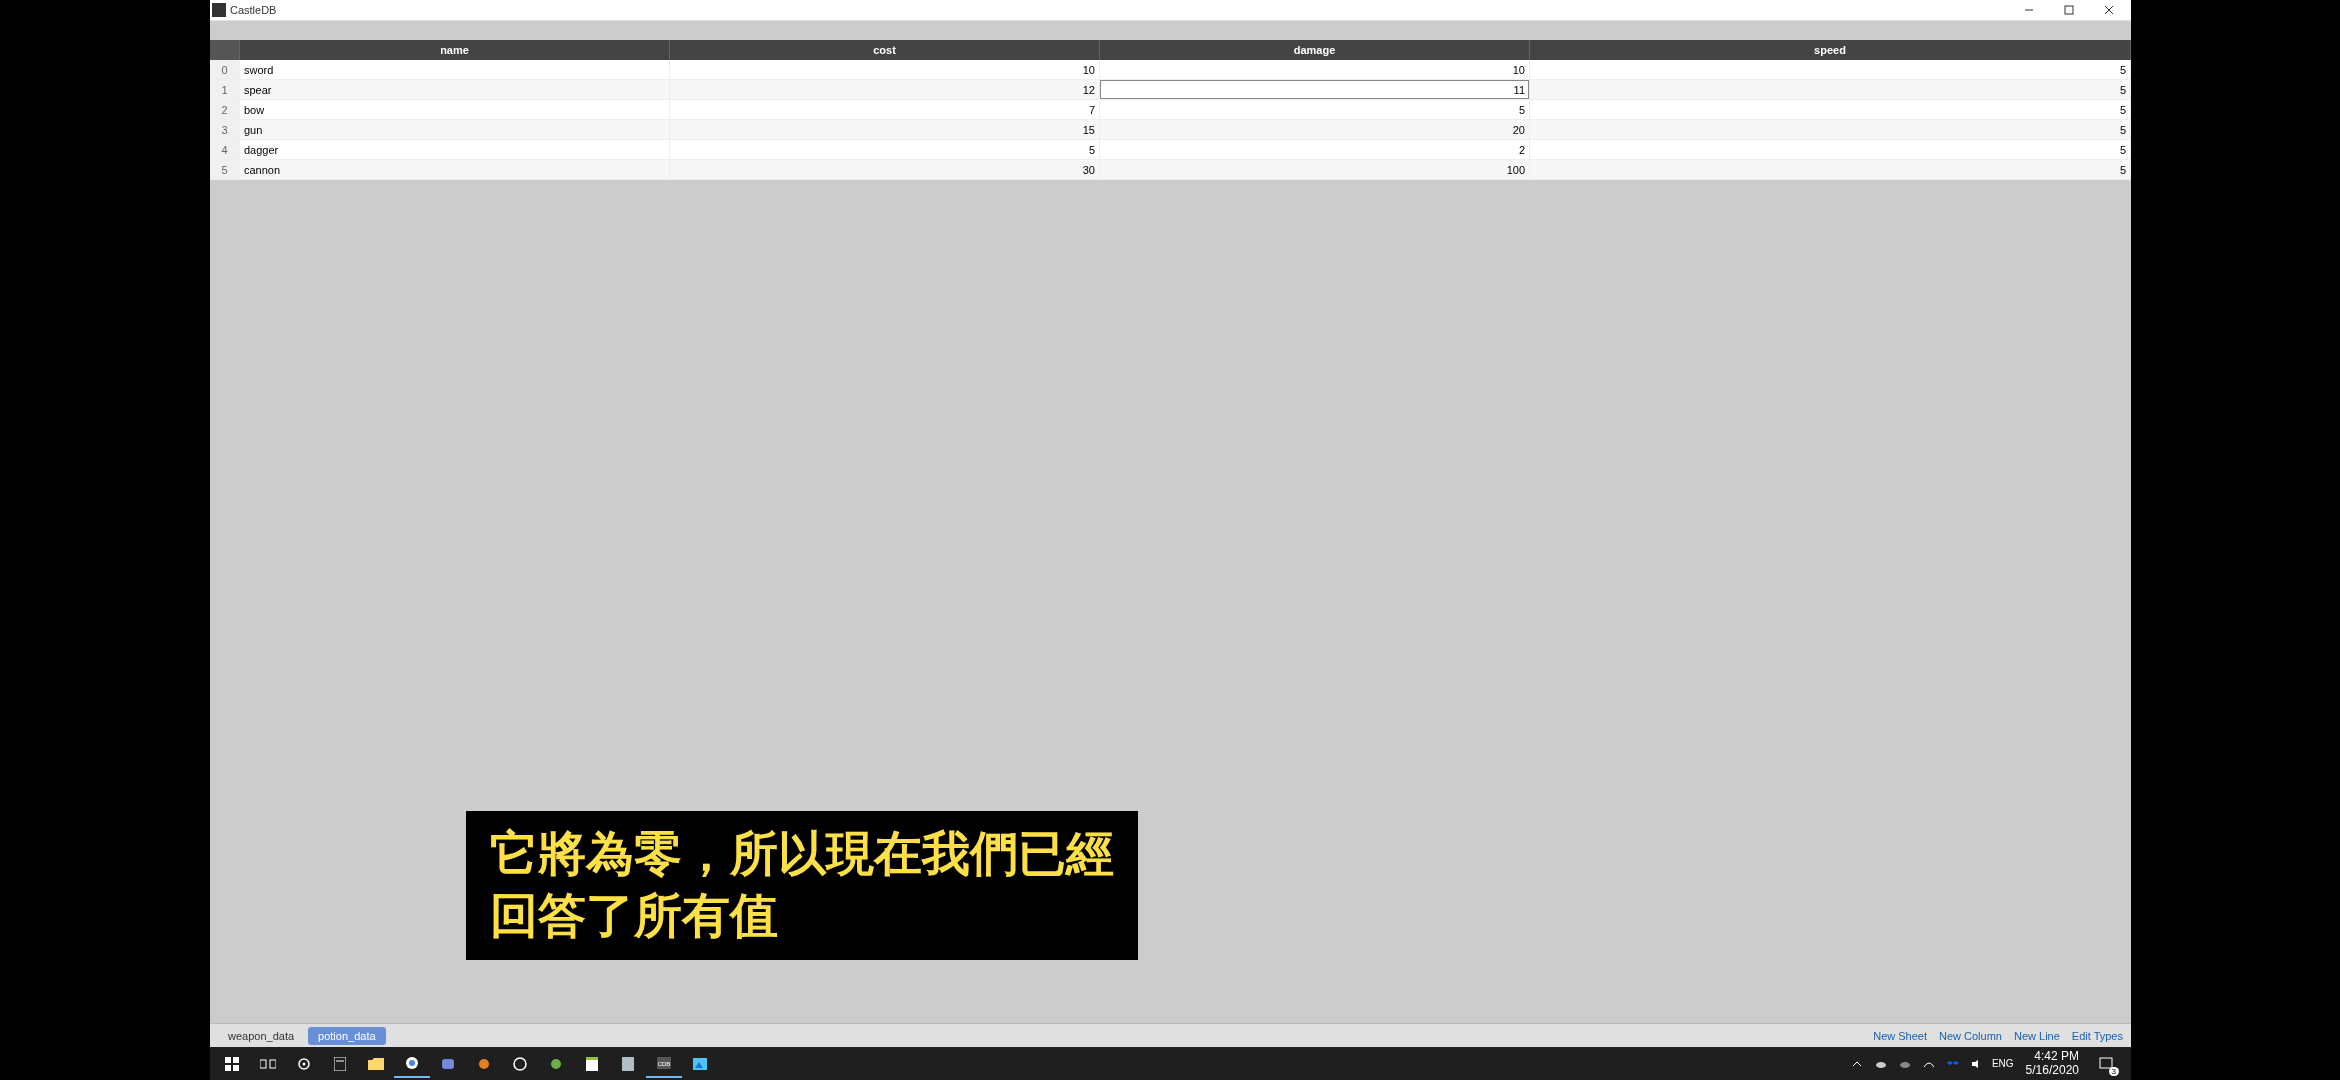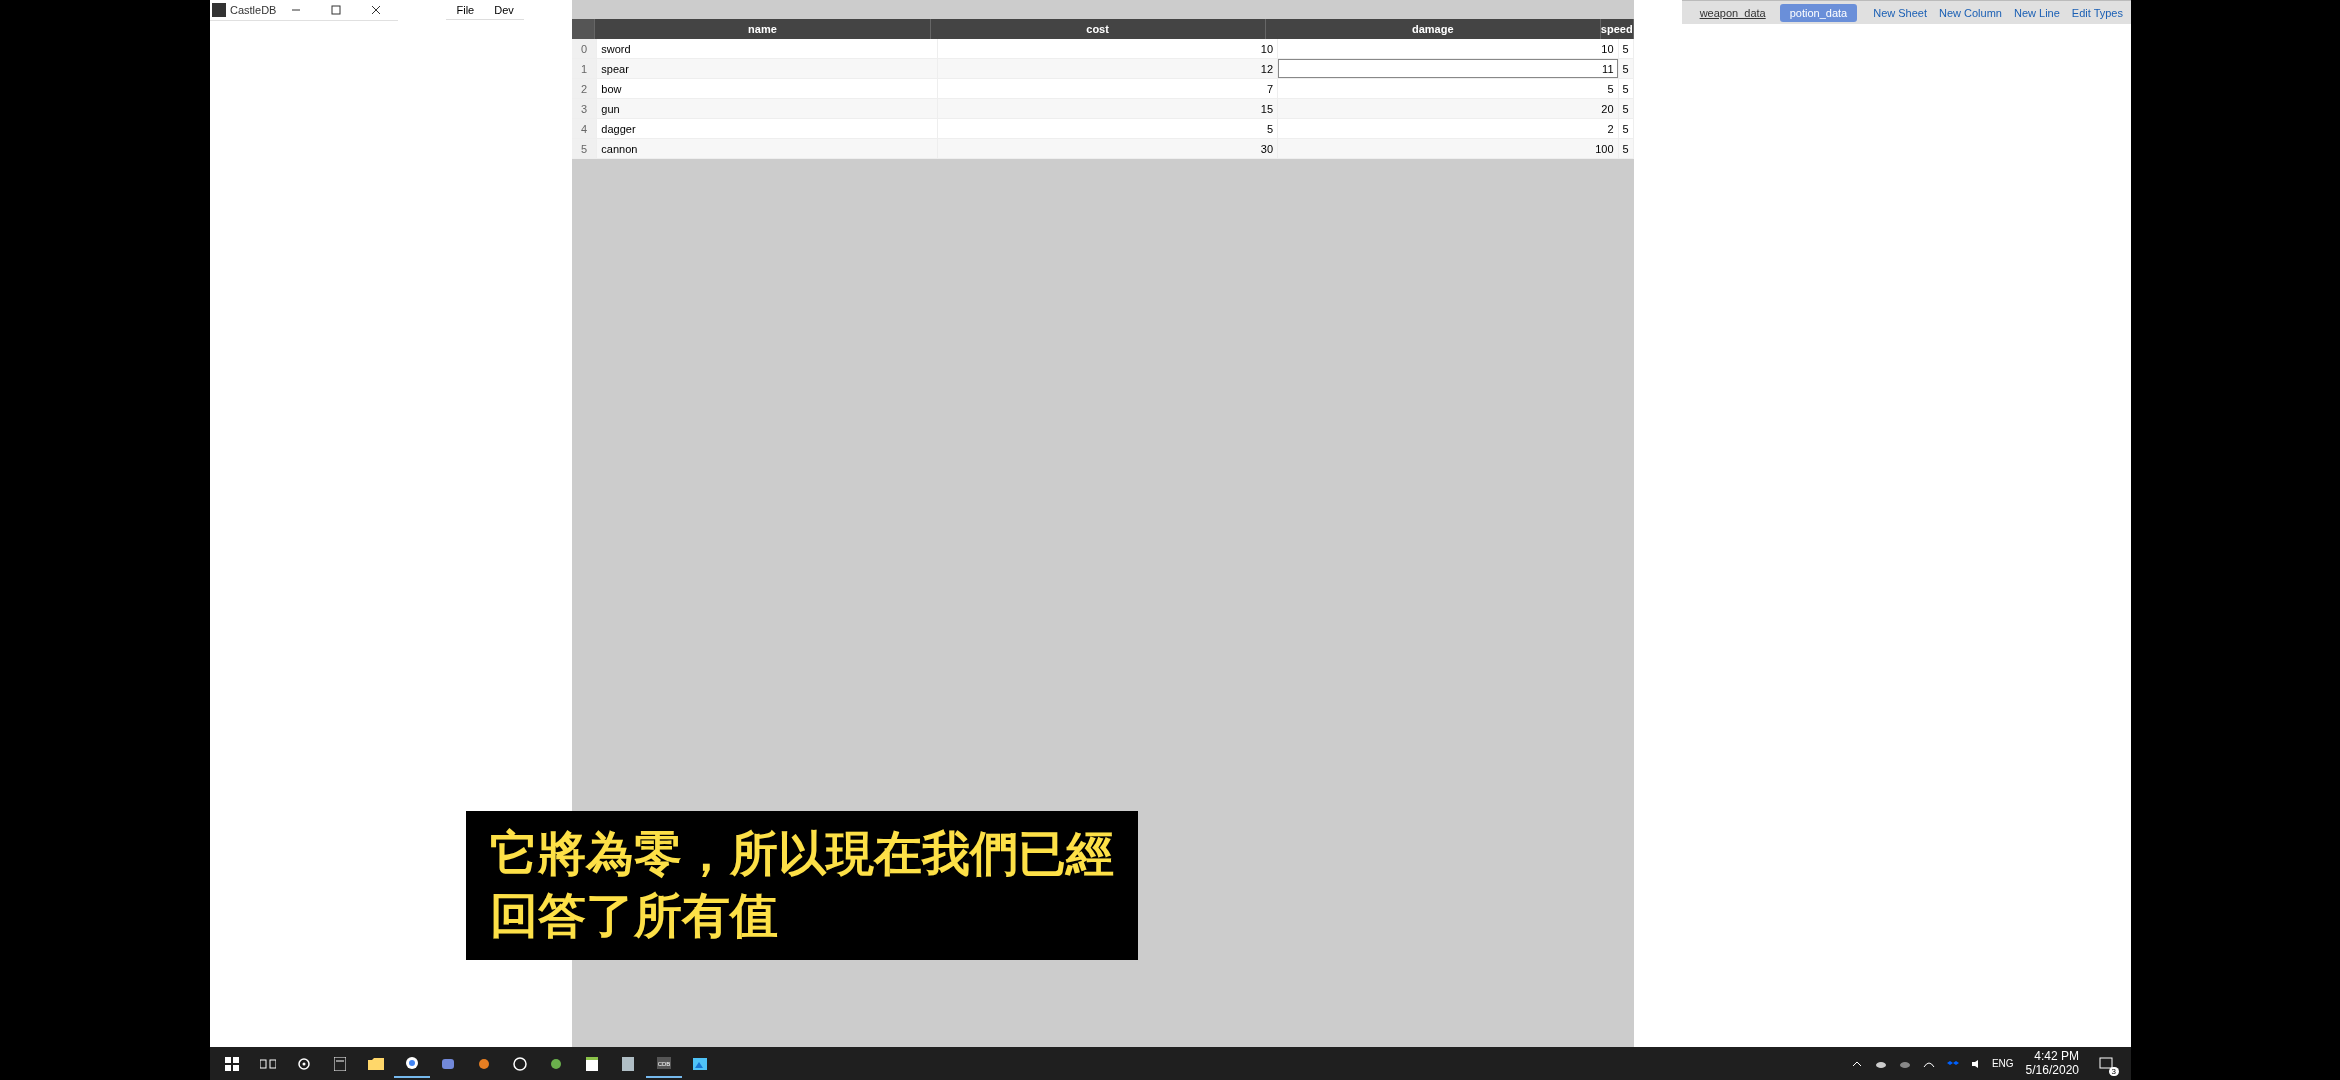--- a/index.html
+++ b/index.html
@@ -1,17 +1,17 @@
 <!DOCTYPE html>
 <html><head>
 <meta charset="utf-8">
 <style>
 * { margin: 0; padding: 0; box-sizing: border-box; font-family: Tahoma, Arial, sans-serif; }
 body { background: #000; width: 2340px; height: 1080px; overflow: hidden; position: relative; }
-.app-window { position: absolute; left: 210px; top: 0; width: 1921px; height: 1047px; background: #fff; display: flex; flex-direction: row; gap: 48px; }
+.app-window { position: absolute; left: 210px; top: 0; width: 1921px; height: 1047px; background: #fff; display: flex; flex-direction: column; }
 .title-bar { height: 21px; background: #fff; display: flex; align-items: center; padding: 0 2px; border-bottom: 1px solid #e0e0e0; }
 .app-icon { width: 14px; height: 14px; background: #333; margin-right: 4px; }
 .app-title { font-size: 11px; color: #333; flex: 1; }
 .win-controls { display: flex; gap: 0; }
 .win-btn { width: 40px; height: 20px; display: flex; align-items: center; justify-content: center; font-size: 12px; cursor: pointer; }
 .menu-bar { height: 20px; background: #fff; display: flex; align-items: center; padding: 0 4px; gap: 8px; font-size: 11px; border-bottom: 1px solid #ddd; }
 .menu-item { padding: 2px 6px; cursor: pointer; }
 .table-area { flex: 1; display: flex; flex-direction: column; overflow: hidden; background: #ccc; }
 .table-header { display: flex; background: #444; color: #fff; font-size: 11px; font-weight: bold; height: 20px; margin-top: 19px; }
 .th { display: flex; align-items: center; justify-content: center; border-right: 1px solid #666; }
@@ -28,21 +28,21 @@
 .td-name { width: 430px; }
 .td-num { justify-content: flex-end; }
 .td-cost { width: 430px; }
 .td-damage { width: 430px; }
 .td-speed { flex: 1; }
 .td.selected { box-shadow: inset 0 0 0 1px #888; background: #fff; }
 .empty-area { flex: 1; background: #ccc; }
 .bottom-tabs { height: 24px; background: #e0e0e0; display: flex; align-items: center; padding: 0 8px; font-size: 11px; border-top: 1px solid #bbb; }
 .tab { padding: 3px 10px; cursor: pointer; margin-right: 4px; border-radius: 3px; }
 .tab.active { background: #6a8fd9; color: #fff; }
-.tab.inactive { background: transparent; color: #333; text-decoration: underline; }
+.tab.inactive { background: transparent; color: #333; }
 .bottom-spacer { flex: 1; }
 .bottom-link { color: #1a5fb4; cursor: pointer; margin-left: 12px; }
 .subtitle-box { position: absolute; left: 466px; top: 811px; background: #000; color: #fde047; font-size: 48px; font-weight: 700; padding: 12px 24px; line-height: 1.3; font-family: "Microsoft YaHei", "Noto Sans CJK", sans-serif; }
 .subtitle-box .line2 { display: inline-block; background: #000; }
 .taskbar { position: absolute; left: 210px; bottom: 0; width: 1921px; height: 33px; background: #1f1f1f; display: flex; align-items: center; padding: 0 4px; }
 .task-icon { width: 36px; height: 28px; display: flex; align-items: center; justify-content: center; color: #fff; font-size: 14px; cursor: pointer; }
 .task-icon.active { border-bottom: 2px solid #76b9ed; }
 .task-spacer { flex: 1; }
 .tray { display: flex; align-items: center; gap: 6px; color: #fff; font-size: 10px; padding-right: 6px; }
 .tray-icon { width: 18px; height: 18px; display: flex; align-items: center; justify-content: center; cursor: pointer; }
@@ -71,24 +71,20 @@
       </div>
       <div class="win-btn close">
         <svg width="10" height="10">
             <line x1="1" y1="1" x2="9" y2="9" stroke="#333" stroke-width="1"></line>
             <line x1="9" y1="1" x2="1" y2="9" stroke="#333" stroke-width="1"></line>
           </svg>
       </div>
     </div>
   </div>
 
-  <div class="menu-bar">
-    <span class="menu-item">File</span>
-    <span class="menu-item">Dev</span>
-  </div>
 
   <div class="table-area">
     <div class="table-header">
       <div class="th th-index"></div>
       <div class="th th-name">name</div>
       <div class="th th-cost">cost</div>
       <div class="th th-damage">damage</div>
       <div class="th th-speed">speed</div>
     </div>
     <div class="table-body" id="table-body">

